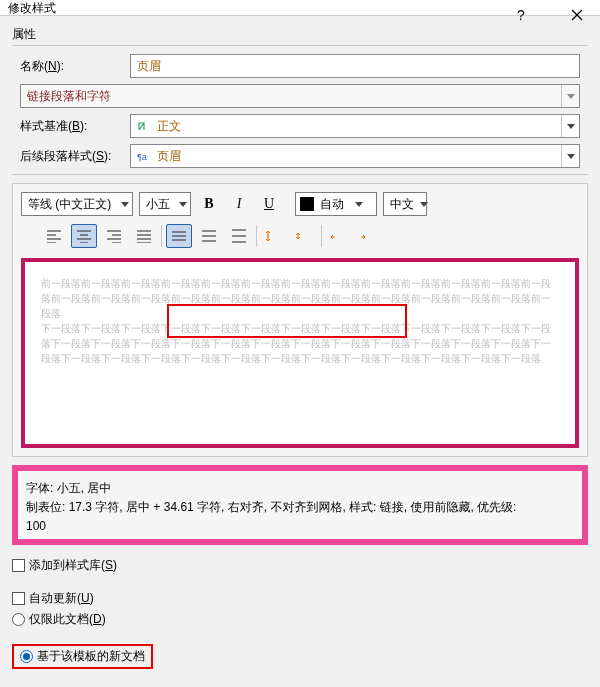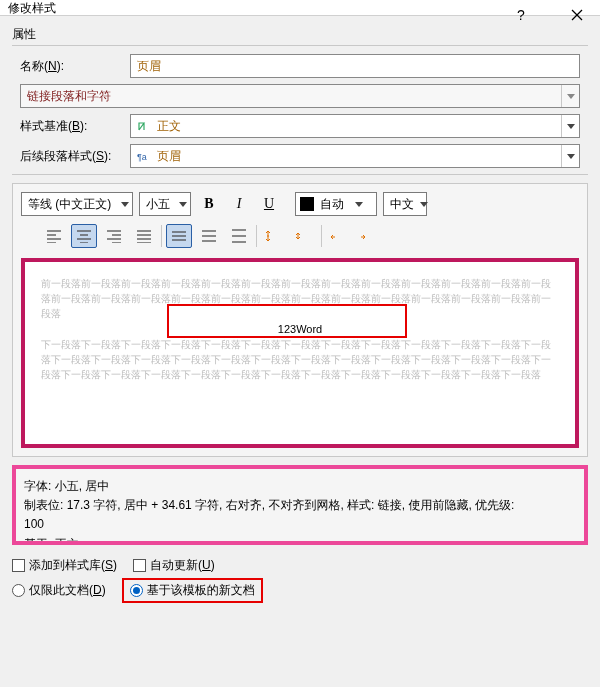--- a/index.html
+++ b/index.html
@@ -34,24 +34,24 @@
   .toolbar2 { display: flex; align-items: center; gap: 4px; padding-left: 20px; }
   .alignbtn { width: 26px; height: 24px; display: flex; align-items: center; justify-content: center; }
   .alignbtn.active { background: #c5d8ef; border: 1px solid #2a5fa5; border-radius: 2px; }
   svg.lines line { stroke: #444; stroke-width: 1.2; }
 
   .preview { margin-top: 10px; border: 4px solid #be185d; background: #fff; height: 190px; padding: 14px 16px; position: relative; overflow: hidden; }
   .gray { color: #bdbdbd; font-size: 10px; line-height: 1.5; white-space: normal; word-break: break-all; }
   .redbox { position: absolute; border: 2px solid #e60000; }
   .centerline { text-align: center; font-size: 11px; color: #000; margin: 2px 0; }
 
-  .desc { border: 4px solid #ec4899; background: #f5f5f5; margin-top: 8px; padding: 8px 8px; font-size: 12px; line-height: 1.6; height: 80px; overflow: hidden; }
+  .desc { border: 6px solid #ec4899; background: #f5f5f5; margin-top: 8px; padding: 8px 8px; font-size: 12px; line-height: 1.6; height: 80px; overflow: hidden; }
 
   .bottom { padding: 8px 12px; }
-  .cbrow { display: flex; align-items: center; gap: 16px; margin: 4px 0; }
+  .cbrow { display: flex; align-items: flex-start; gap: 16px; margin: 4px 0; flex-direction: column; }
   .cb { width: 13px; height: 13px; border: 1px solid #555; background: #fff; display: inline-block; margin-right: 4px; vertical-align: middle; }
   .radio { width: 13px; height: 13px; border: 1px solid #555; border-radius: 50%; background: #fff; display: inline-flex; align-items: center; justify-content: center; margin-right: 4px; vertical-align: middle; }
   .radio .dot { width: 7px; height: 7px; border-radius: 50%; background: #0061c3; display: none; }
   .radio.checked { border-color: #0061c3; }
   .radio.checked .dot { display: block; }
   .redbox2 { border: 2px solid #e60000; display: inline-flex; align-items: center; padding: 2px 6px; }
   label { font-size: 12px; }
 </style>
 </head>
 <body>
@@ -267,21 +267,20 @@
               <line x1="7" y1="10" x2="17" y2="10"></line>
               <line x1="1" y1="14" x2="17" y2="14"></line>
             </g>
             <path d="M1 8 L5 8 M3 6 L5 8 L3 10" stroke="#e07000" fill="none"></path>
           </svg>
         </div>
     </div>
 
     <div class="preview">
       <div class="gray">前一段落前一段落前一段落前一段落前一段落前一段落前一段落前一段落前一段落前一段落前一段落前一段落前一段落前一段落前一段落前一段落前一段落前一段落前一段落前一段落前一段落前一段落前一段落前一段落前一段落前一段落</div>
-      <div class="centerline">123Word</div>
       <div class="gray">下一段落下一段落下一段落下一段落下一段落下一段落下一段落下一段落下一段落下一段落下一段落下一段落下一段落下一段落下一段落下一段落下一段落下一段落下一段落下一段落下一段落下一段落下一段落下一段落下一段落下一段落下一段落下一段落下一段落下一段落下一段落下一段落下一段落下一段落下一段落下一段落下一段落下一段落</div>
       <div class="redbox" style="left:142px; top:42px; width:240px; height:34px"></div>
     </div>
   </div>
 
   <div class="desc">
     <div>字体: 小五, 居中</div>
     <div>    制表位: 17.3 字符, 居中 + 34.61 字符, 右对齐, 不对齐到网格, 样式: 链接, 使用前隐藏, 优先级:</div>
     <div>100</div>
     <div>    基于: 正文</div>

